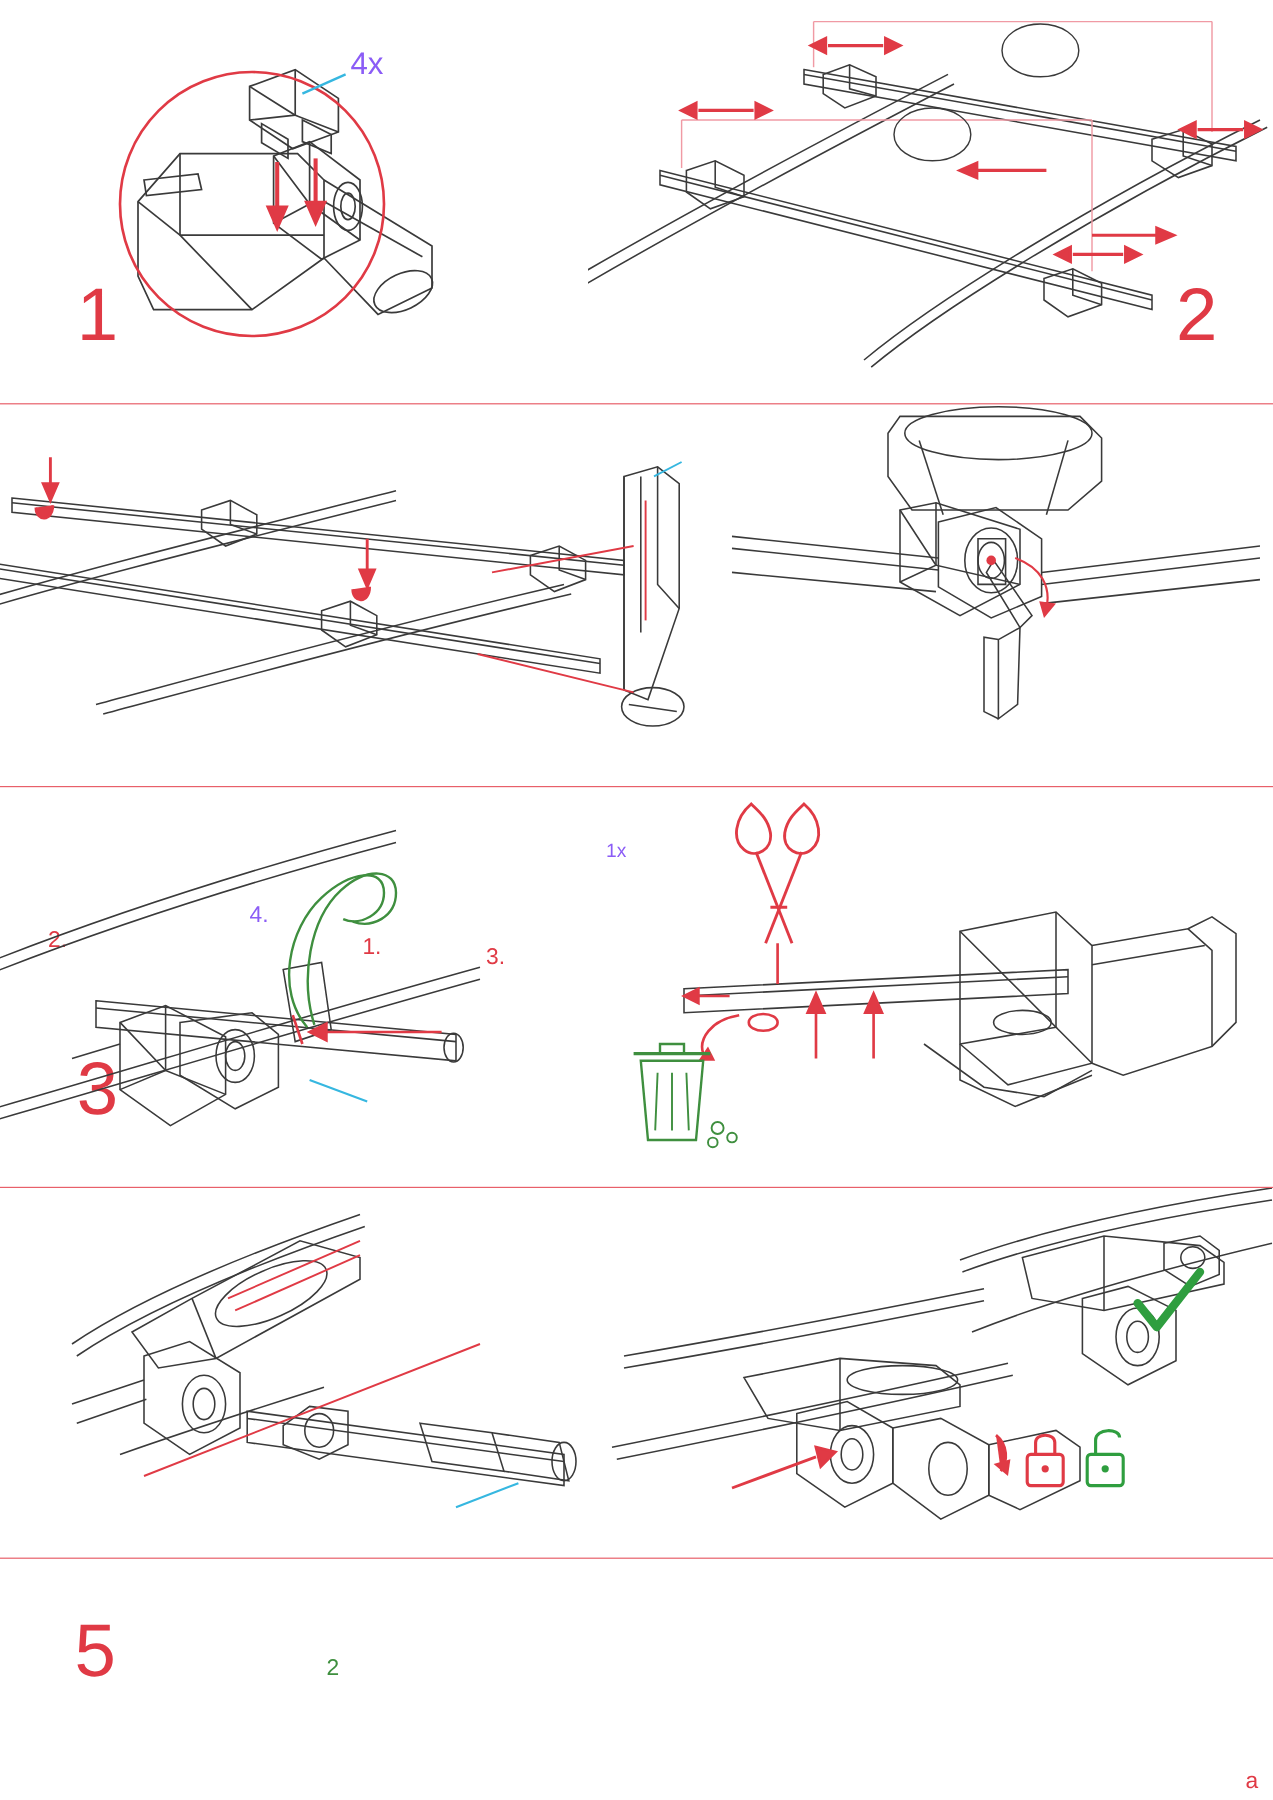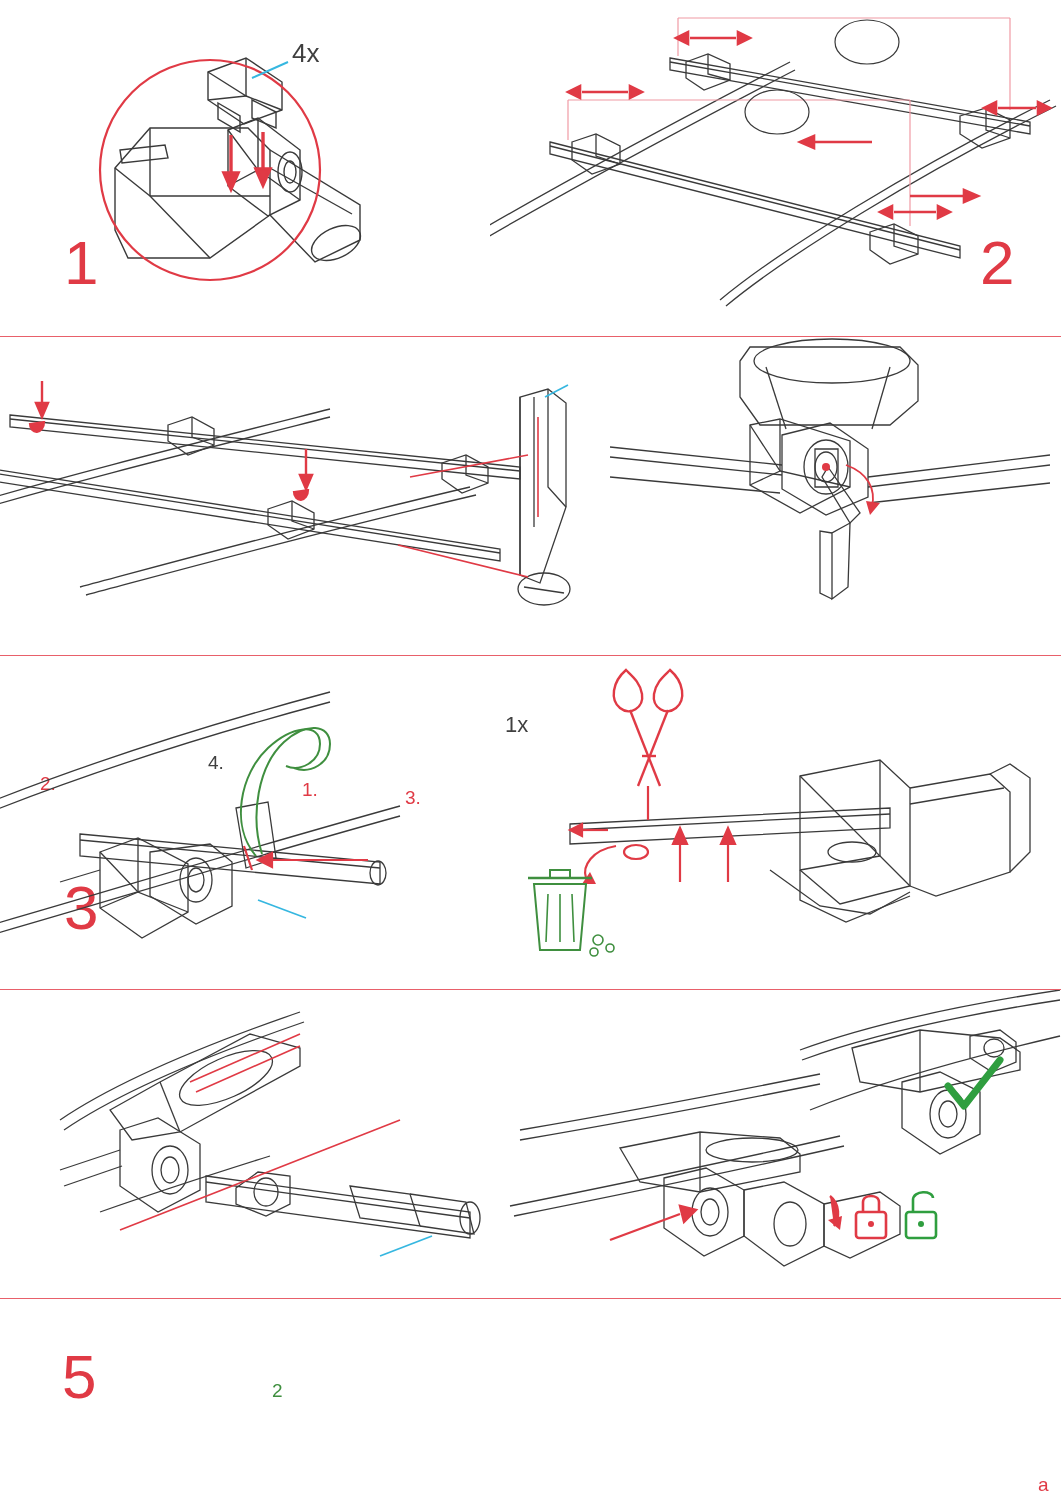--- a/index.html
+++ b/index.html
@@ -29,21 +29,21 @@
     font-size: 62px;
     font-weight: 400;
     letter-spacing: -2px;
     line-height: 1;
   }
   .lbl {
     position: absolute;
     font-family: "Liberation Sans", sans-serif;
     font-size: 20px;
   }
-  .lbl.cyan { color: #404040; }
+  .lbl.cyan { color: #8b5cf6; }
   .lbl.red { color: #e03a45; }
   .lbl.dark { color: #333; }
   svg { display: block; }
 </style>
 </head>
 <body>
 
 <div id="page">
 
   <div class="divider" style="top:336px"></div>
@@ -204,21 +204,21 @@
         <polygon points="300,138 312,138 306,152"></polygon>
         <path d="M308 152 C308 166 294 166 294 154"></path>
       </g>
 
       <line x1="545" y1="60" x2="568" y2="48" stroke="#36b7e0" stroke-width="1.6"></line>
     </svg>
     <div class="lbl red" style="left:40px;top:436px;font-size:19px">2.</div>
     <div class="lbl cyan" style="left:208px;top:415px;font-size:19px">4.</div>
     <div class="lbl red" style="left:302px;top:442px;font-size:19px">1.</div>
     <div class="lbl red" style="left:405px;top:450px;font-size:19px">3.</div>
-    <div class="lbl cyan" style="left:505px;top:375px;font-size:22px">1x</div>
+    <div class="lbl cyan" style="left:505px;top:364px;font-size:16px">1x</div>
     <div class="stepnum" style="left:64px;top:540px">3</div>
   </div>
 
   <div class="panel" style="left:600px;top:337px;width:461px;height:318px">
     <svg width="461" height="318" viewBox="0 0 461 318">
       <g fill="none" stroke="#3a3a3a" stroke-width="1.3">
 
         <path d="M150 10 L300 10 L318 28 L318 64 L290 88 L160 88 L140 60 L140 24 Z"></path>
         <ellipse cx="232" cy="24" rx="78" ry="22"></ellipse>
         <path d="M166 30 L186 92"></path>

